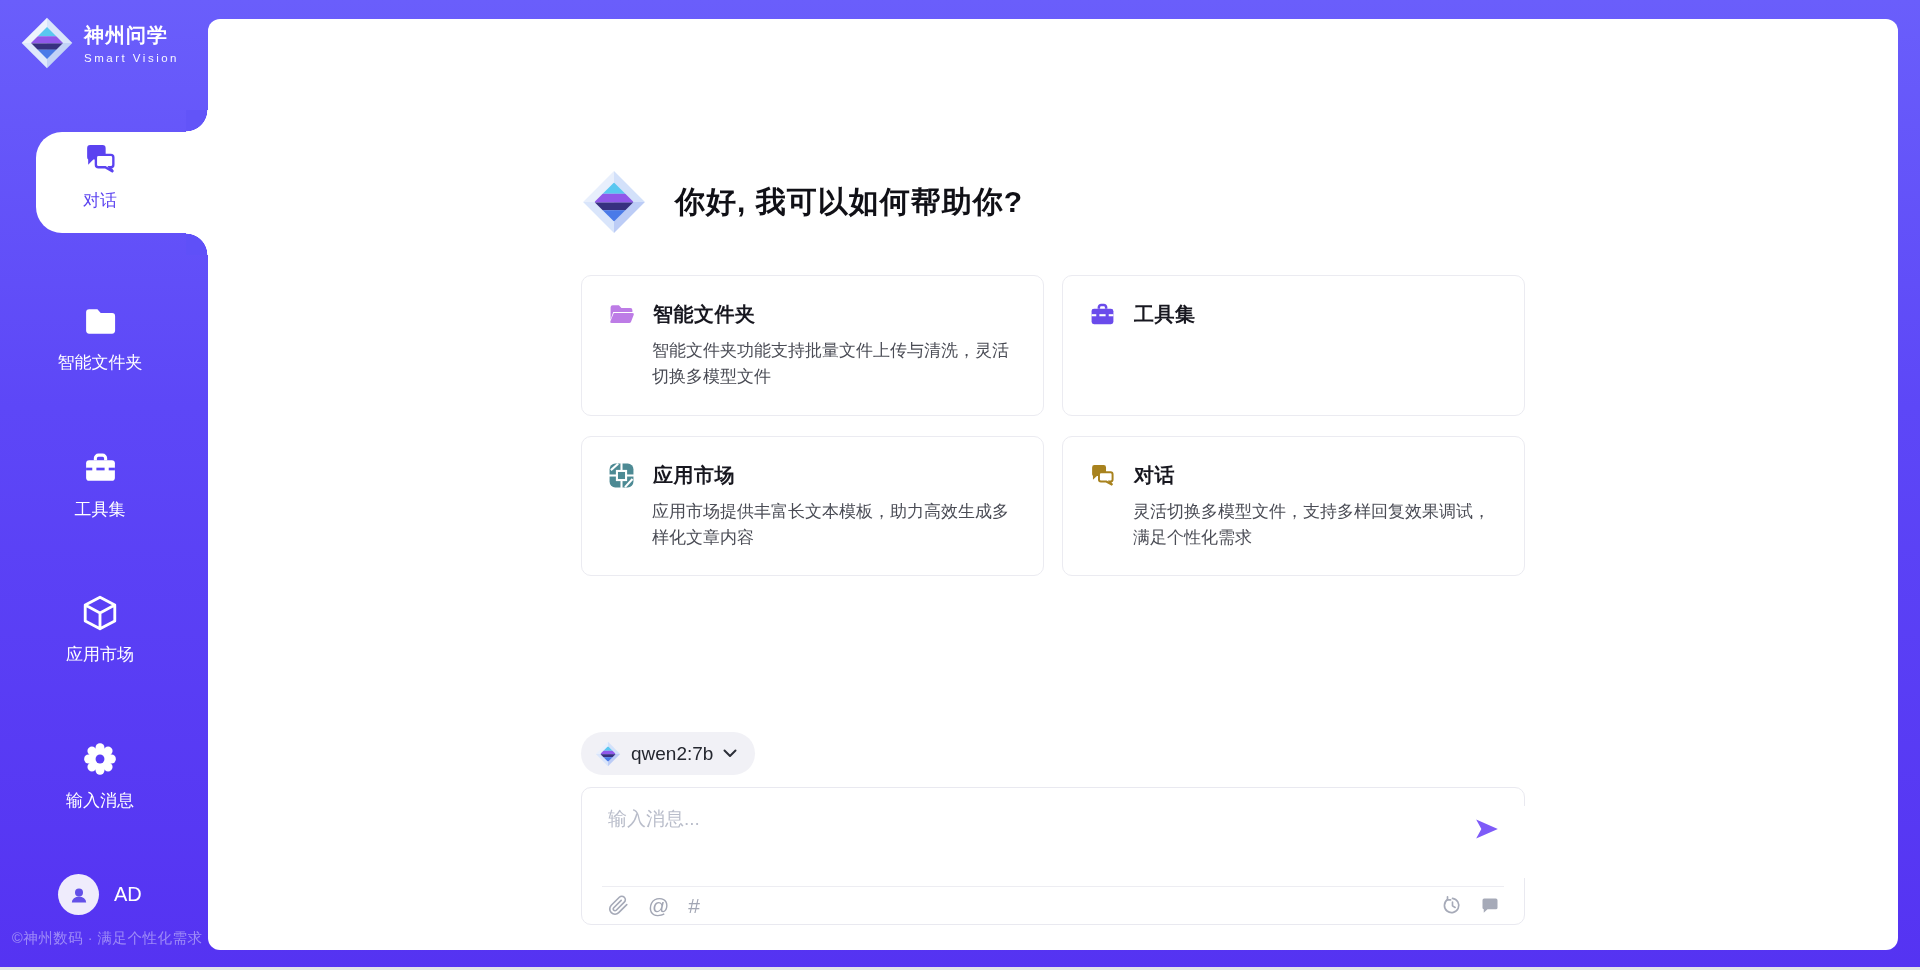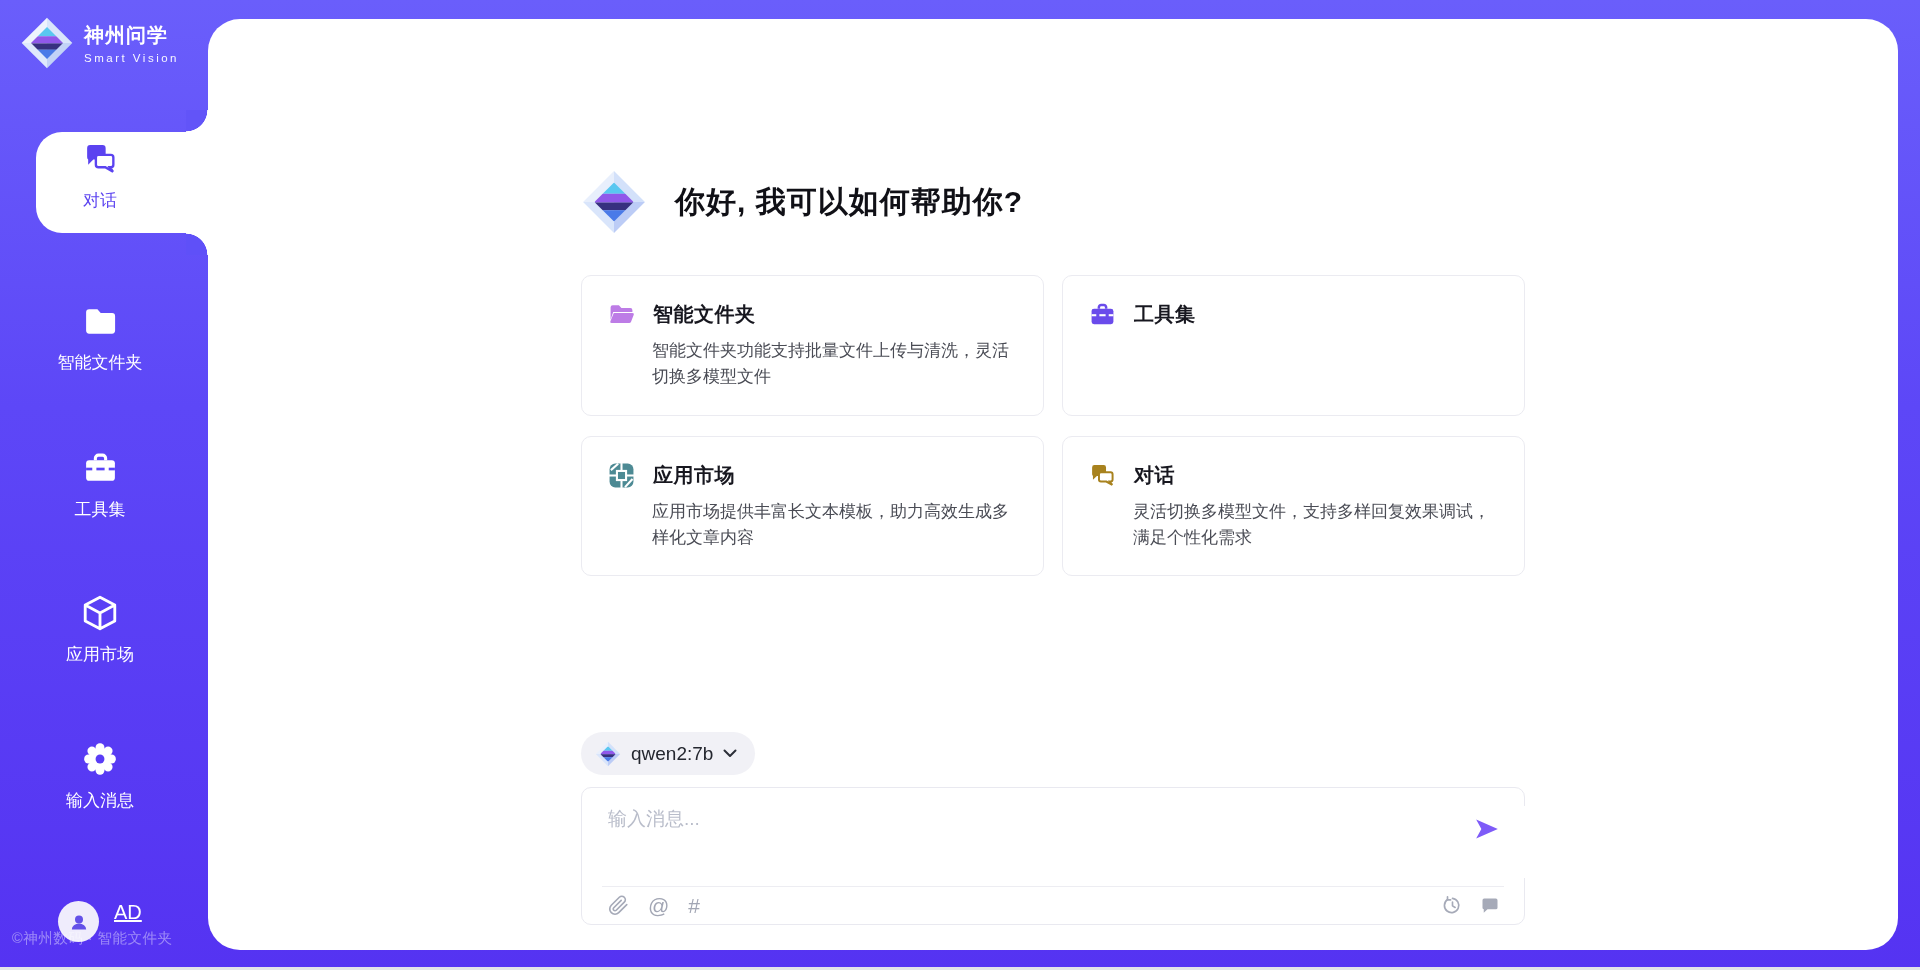--- a/index.html
+++ b/index.html
@@ -5,21 +5,21 @@
   * { margin:0; padding:0; box-sizing:border-box; }
   html,body { width:1920px; height:970px; overflow:hidden; }
   body {
     font-family:"Liberation Sans","DejaVu Sans",sans-serif;
     background:linear-gradient(180deg,#6a5efb 0%,#5d47f7 42%,#5533f2 100%);
     position:relative; color:#fff;
   }
   
   .main-panel {
     position:absolute; left:208px; top:19px; right:22px; bottom:20px;
-    background:#fff; border-radius:32px; overflow:hidden;
+    background:#fff; border-radius:12px; overflow:hidden;
   }
   .bottom-strip { position:absolute; left:0; right:0; bottom:0; height:3px; background:#e3e3e8; }
 
   
   .sidebar { position:absolute; left:0; top:0; width:208px; height:970px;padding-left:25px; }
   .brand { position:absolute; left:20px; top:16px; display:flex; align-items:center; gap:10px; }
   .brand-text .cn { font-size:20px; font-weight:700; letter-spacing:1px; }
   .brand-text .en { font-size:11.5px; letter-spacing:2.5px; margin-top:3px; opacity:.95;text-align:right; }
 
   .tab-blob {
@@ -32,21 +32,21 @@
   }
   .tab-blob::after {
     content:''; position:absolute; right:0; bottom:-22px; width:22px; height:22px;
     background:radial-gradient(circle 22px at 0 100%, #5f50f8 21px, #fff 21.6px);
   }
   .side-item {
     position:absolute; left:0; width:200px; text-align:center; cursor:pointer;
   }
   .side-item .lbl { display:block; font-size:17px; margin-top:7px; color:#fff; }
   .side-item.active .lbl { color:#5b43f0; font-weight:500; }
-  .user-row { position:absolute; left:58px; top:901px; display:flex; align-items:flex-start; gap:15px;text-decoration:underline; }
+  .user-row { position:absolute; left:58px; top:874px; display:flex; align-items:center; gap:15px; }
   .avatar { width:41px; height:41px; border-radius:50%; background:#efecfc; display:flex; align-items:center; justify-content:center; }
   .user-name { font-size:20px; font-weight:500; }
   .side-footer { position:absolute; left:12px; top:929px; font-size:14.5px; color:rgba(255,255,255,.42); letter-spacing:.5px; }
 
   
   .content { width:944px; margin:0 auto; padding-top:150px; display:flex; flex-direction:column; }
   .greeting { display:flex; align-items:center; gap:28px; }
   .greeting h1 { font-size:30px; font-weight:700; color:#101016; letter-spacing:1px; }
 
   .cards { margin-top:40px; display:grid; grid-template-columns:1fr 1fr; gap:20px 18px; }
@@ -176,21 +176,21 @@
   <div class="user-row">
     <span class="avatar">
       <svg width="24" height="24" viewBox="0 0 24 24">
         <circle cx="12" cy="9.5" r="4" fill="#6350e8"></circle>
         <path d="M4.8 19.5 a7.2 6 0 0 1 14.4 0 z" fill="#6350e8"></path>
       </svg>
     </span>
     <span class="user-name">AD</span>
   </div>
 
-  <div class="side-footer">©神州数码 · 智能文件夹</div>
+  <div class="side-footer">©神州数码 · 满足个性化需求</div>
 </div>
 
 <div class="main-panel">
   <div class="content">
 
     <div class="greeting">
       <span class="icon">
         <svg width="66" height="66" viewBox="0 0 64 64">
           <polygon points="32,2 2,32 32,32" fill="#e8effc"></polygon>
           <polygon points="32,2 62,32 32,32" fill="#d3e1fa"></polygon>

